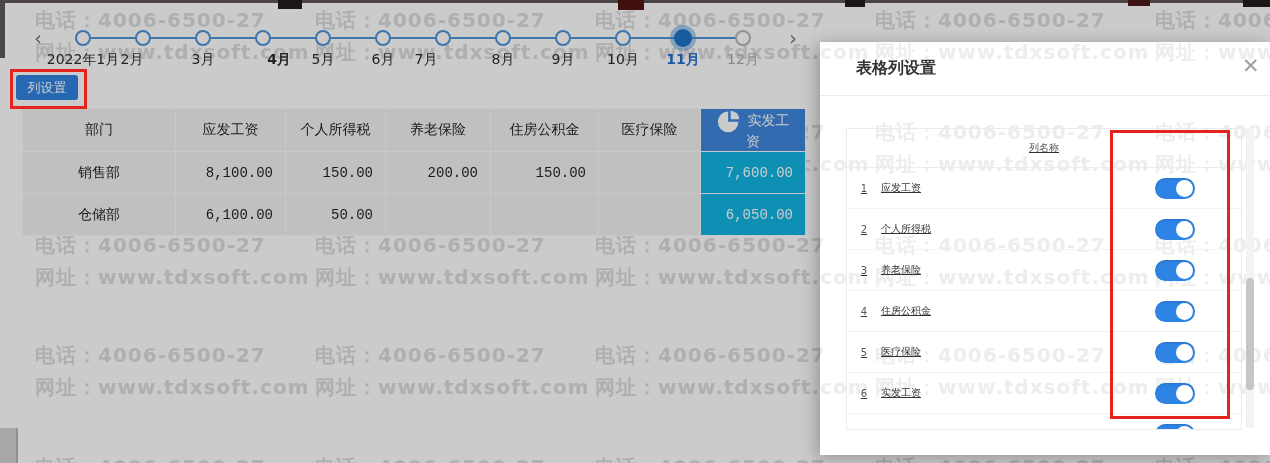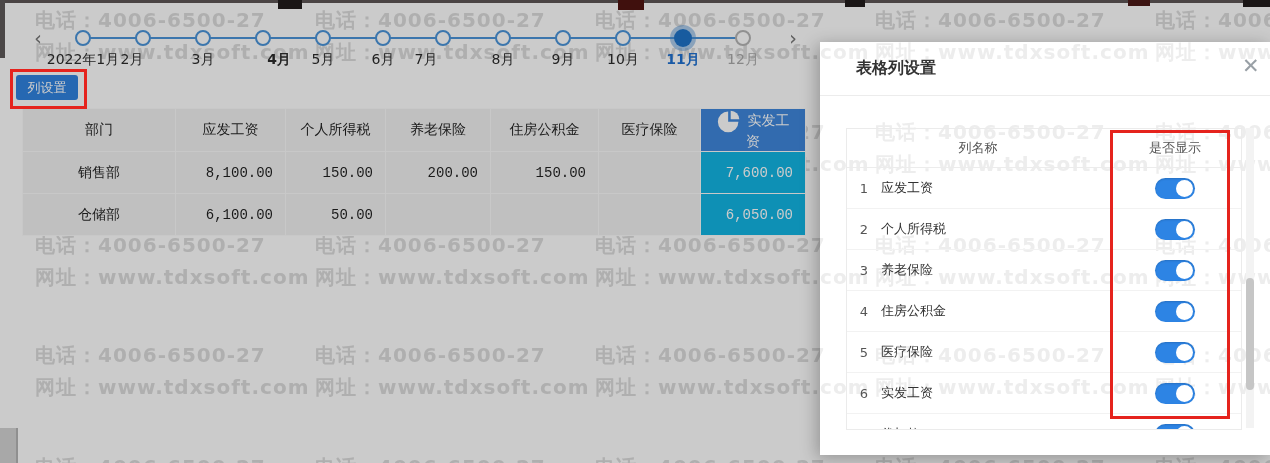--- a/index.html
+++ b/index.html
@@ -41,21 +41,21 @@
   .net-h span{vertical-align:middle;}
   
   .overlay{position:absolute;inset:0;background:rgba(10,10,10,.21);z-index:50;}
   
   .dialog{position:absolute;left:820px;top:42px;width:450px;height:413px;background:#fff;z-index:60;
           box-shadow:-3px 3px 16px rgba(0,0,0,.28);overflow:hidden;}
   .dlg-title{position:absolute;left:36px;top:16px;font-size:16px;font-weight:bold;color:#333;z-index:2;}
   .dlg-close{position:absolute;left:422px;top:12px;font-size:21px;color:#99a0a6;cursor:pointer;z-index:2;}
   .dlg-divider{position:absolute;left:0;top:53px;width:450px;border-top:1px solid #ececec;z-index:2;}
   .dlg-list{position:absolute;left:26px;top:86px;width:394px;height:300px;border:1px solid #ebebeb;
-            overflow:hidden;font-size:13px;color:#333;z-index:2;background:transparent;}
+            overflow:hidden;font-size:10px;color:#333;z-index:2;background:transparent;text-decoration:underline;}
   .dlg-head{display:flex;height:38px;line-height:38px;border-bottom:1px solid #ececec;color:#555;}
   .dh-name{flex:1;text-align:center;}
   .dh-show{width:132px;text-align:center;}
   .dlg-row{display:flex;align-items:center;height:40px;border-bottom:1px solid #f2f2f2;}
   .dr-num{width:34px;text-align:center;color:#555;}
   .dr-name{flex:1;}
   .dr-toggle{width:132px;display:flex;justify-content:center;}
   .toggle{width:40px;height:21px;border-radius:11px;background:#2d84e4;position:relative;cursor:pointer;
           box-shadow:inset 0 1px 2px rgba(0,0,0,.15);}
   .toggle .knob{position:absolute;right:2px;top:2px;width:17px;height:17px;border-radius:50%;background:#fff;}
@@ -231,21 +231,20 @@
       <div class="wm-line" style="left: 1155px; top: 355px;">电话：4006-6500-27</div>
       <div class="wm-line" style="left: 1155px; top: 387px;">网址：www.tdxsoft.com</div>
       <div class="wm-line" style="left: 1155px; top: 467px;">电话：4006-6500-27</div>
     </div>
   <div class="dlg-title">表格列设置</div>
   <div class="dlg-close">✕</div>
   <div class="dlg-divider"></div>
   <div class="dlg-list">
     <div class="dlg-head">
       <div class="dh-name">列名称</div>
-      <div class="dh-show">是否显示</div>
     </div>
     <div id="dlg-rows">
         <div class="dlg-row">
           <div class="dr-num">1</div>
           <div class="dr-name">应发工资</div>
           <div class="dr-toggle">
             <div class="toggle">
               <div class="knob"></div>
             </div>
           </div>

